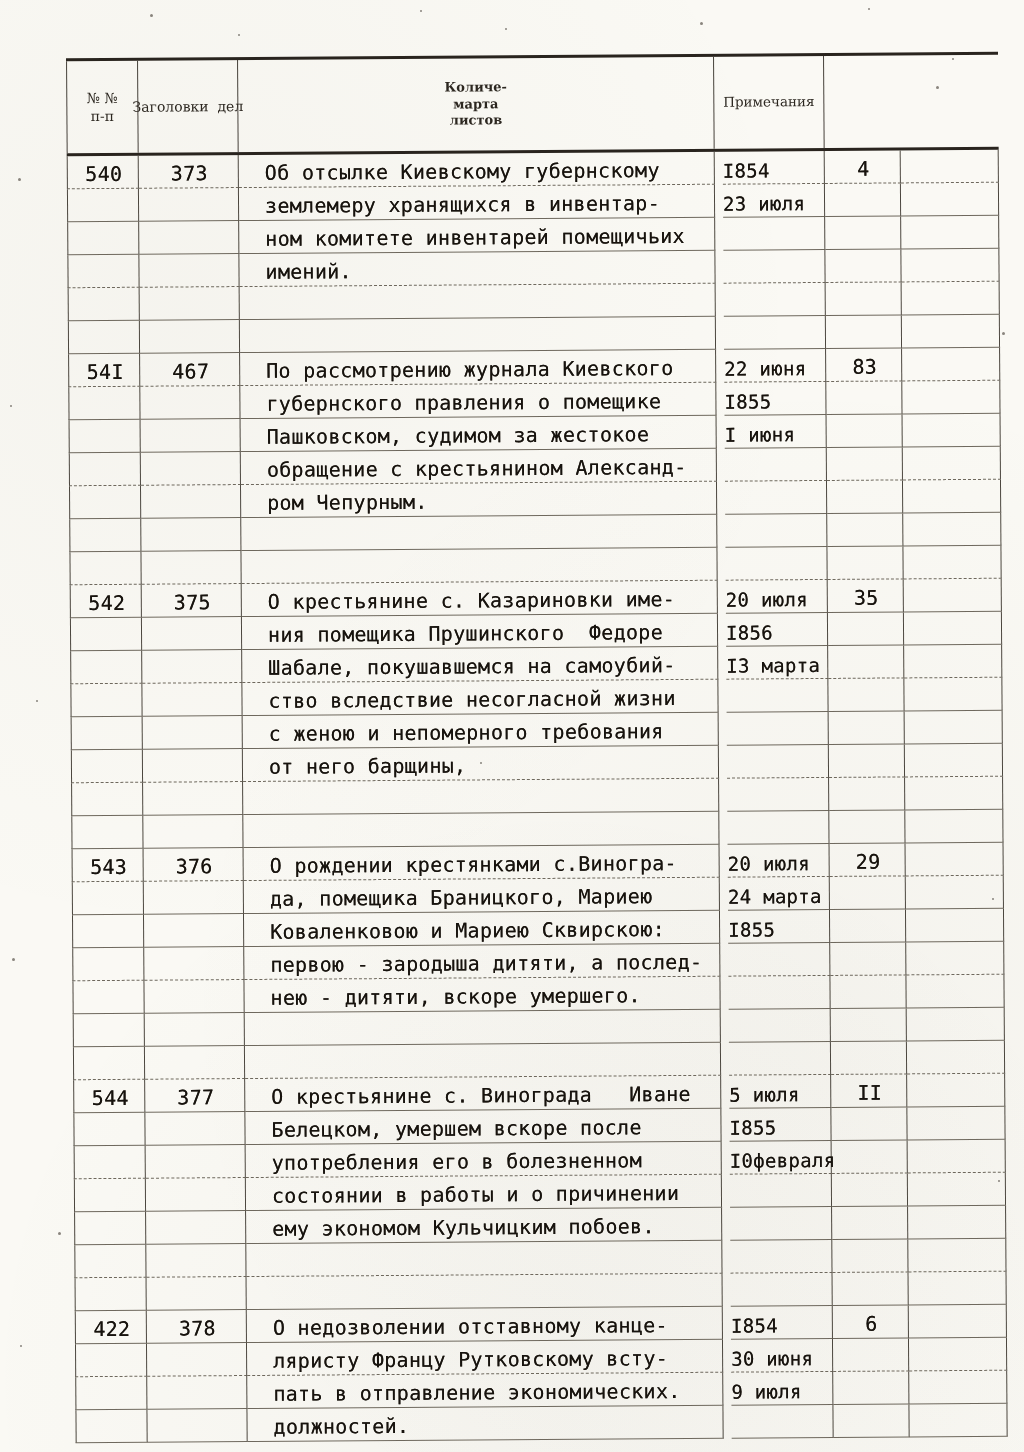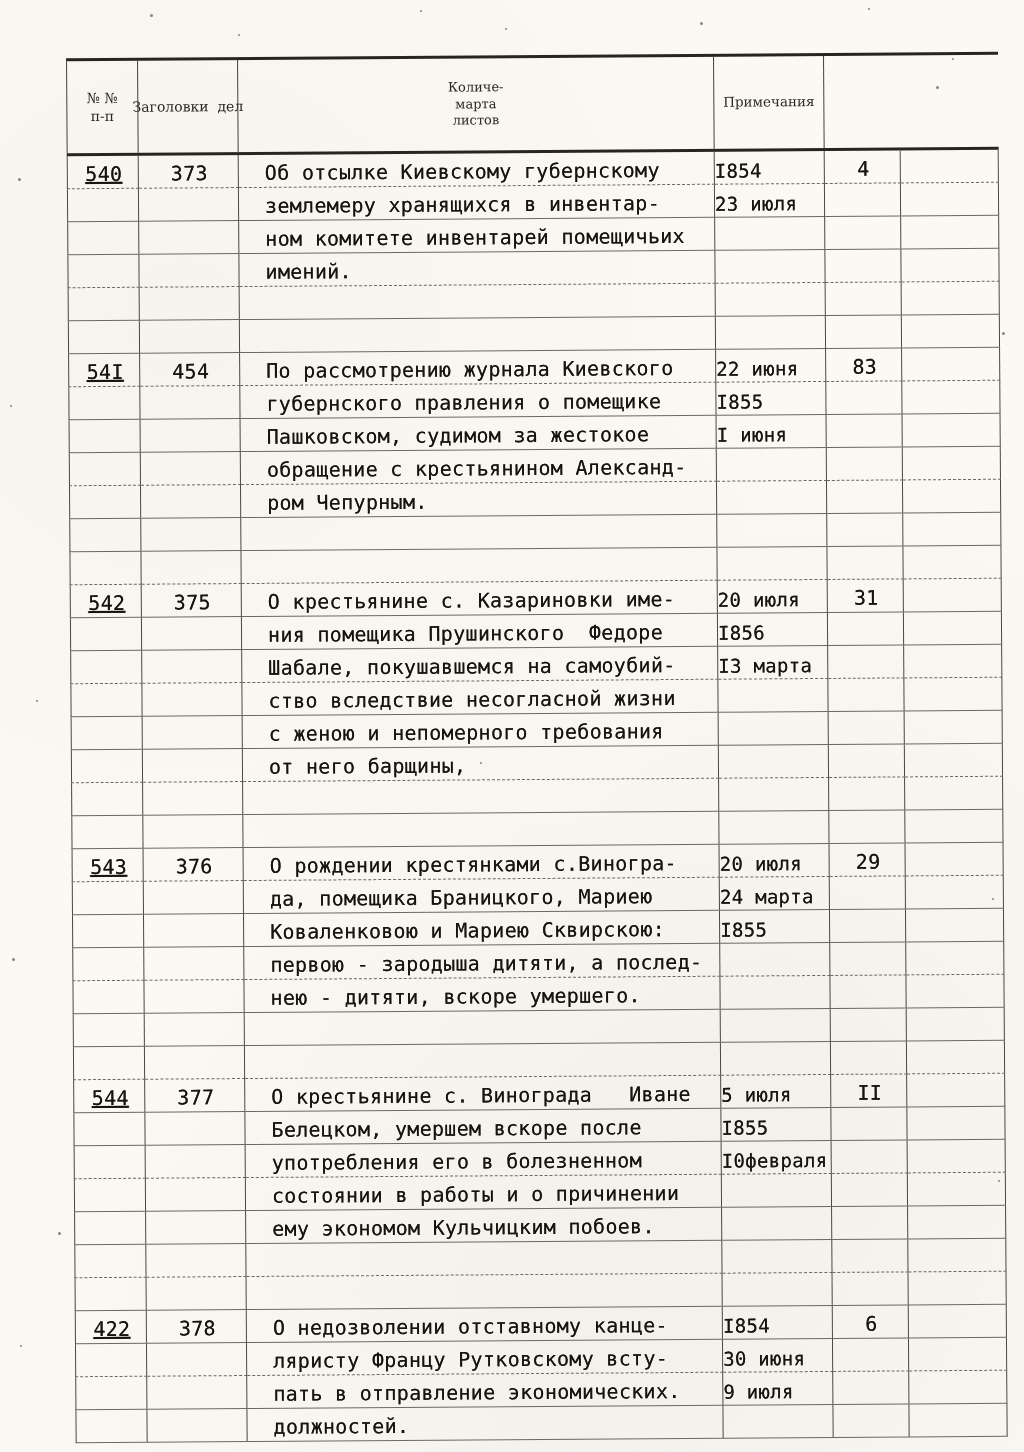--- a/index.html
+++ b/index.html
@@ -32,40 +32,40 @@
     height:92px;
   }
   .hcell{
     display:flex;flex-direction:column;justify-content:center;align-items:center;
     font-family:"DejaVu Serif", serif;
     font-size:14px;line-height:1.3;color:#2c2720;
     border-right:1px solid #46413a;
     white-space:pre;
   }
   .hcell:first-child{border-left:1px solid #46413a;}
-  .hc-sheets{font-size:13px;}
+  .hc-sheets{font-size:13px;font-weight:bold;}
   .hc-notes{font-size:13.5px;}
   
   .line-row{height:33px;}
   .cell{
     border-right:1px solid #4c473f;
     border-bottom:1px solid #6e685d;
     display:flex;align-items:flex-end;
     padding:0 4px 2px 6px;
     white-space:pre;
     font-size:20px;
     letter-spacing:0.3px;
     text-shadow:0 0 0.6px rgba(35,28,20,0.85);
     overflow:visible;
   }
   .line-row:nth-child(3n+1) .cell{border-bottom-style:dashed;}
-  .c-num{justify-content:center;border-left:1px solid #4c473f;text-decoration:underline;}
+  .c-num{justify-content:center;border-left:1px solid #4c473f;}
   .c-index{justify-content:center;}
   .c-title{padding-left:26px;}
-  .c-date{padding-left:0;font-size:19px;}
+  .c-date{padding-left:0;font-size:19px;margin-left:8px;}
   .c-sheets{justify-content:center;}
   .speck{position:absolute;border-radius:50%;background:rgba(45,38,30,0.55);}
 </style>
 </head>
 <body>
 
 <div class="sheet">
 
   <div class="speck" style="left:150px;top:14px;width:3px;height:3px;"></div>
   <div class="speck" style="left:238px;top:34px;width:2px;height:2px;"></div>
@@ -137,21 +137,21 @@
         <div class="grid-row line-row">
           <div class="cell c-num"></div>
           <div class="cell c-index"></div>
           <div class="cell c-title"></div>
           <div class="cell c-date"></div>
           <div class="cell c-sheets"></div>
           <div class="cell c-notes"></div>
         </div>
         <div class="grid-row line-row">
           <div class="cell c-num">54I</div>
-          <div class="cell c-index">454</div>
+          <div class="cell c-index">467</div>
           <div class="cell c-title">По рассмотрению журнала Киевского</div>
           <div class="cell c-date">22 июня</div>
           <div class="cell c-sheets">83</div>
           <div class="cell c-notes"></div>
         </div>
         <div class="grid-row line-row">
           <div class="cell c-num"></div>
           <div class="cell c-index"></div>
           <div class="cell c-title">губернского правления о помещике</div>
           <div class="cell c-date">I855</div>
@@ -196,21 +196,21 @@
           <div class="cell c-title"></div>
           <div class="cell c-date"></div>
           <div class="cell c-sheets"></div>
           <div class="cell c-notes"></div>
         </div>
         <div class="grid-row line-row">
           <div class="cell c-num">542</div>
           <div class="cell c-index">375</div>
           <div class="cell c-title">О крестьянине с. Казариновки име-</div>
           <div class="cell c-date">20 июля</div>
-          <div class="cell c-sheets">31</div>
+          <div class="cell c-sheets">35</div>
           <div class="cell c-notes"></div>
         </div>
         <div class="grid-row line-row">
           <div class="cell c-num"></div>
           <div class="cell c-index"></div>
           <div class="cell c-title">ния помещика Прушинского  Федоре</div>
           <div class="cell c-date">I856</div>
           <div class="cell c-sheets"></div>
           <div class="cell c-notes"></div>
         </div>

